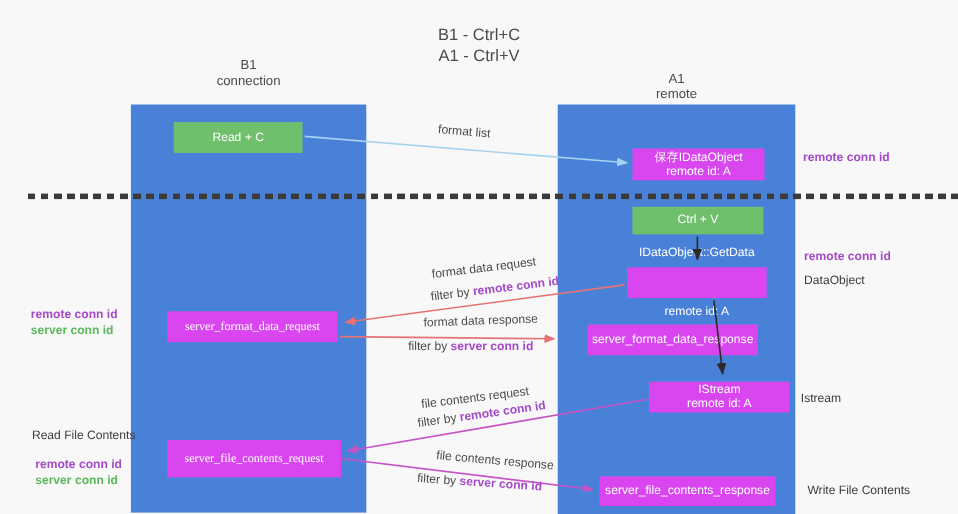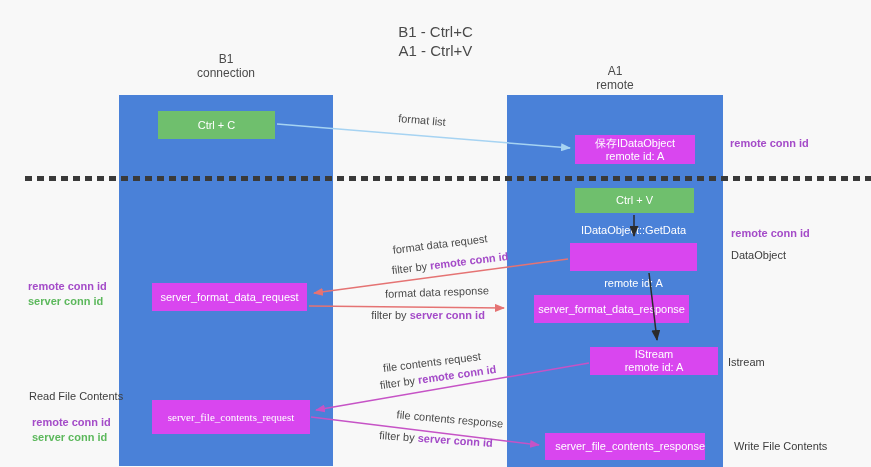--- a/index.html
+++ b/index.html
@@ -37,55 +37,55 @@
     <div>A1</div>
     <div>remote</div>
   </div>
 
   <div class="lane" style="left:119px;top:79px;width:214px;height:371px;"></div>
   <div class="lane" style="left:507px;top:79px;width:216px;height:374px;"></div>
 
   <div class="divider"></div>
 
   <div class="node green" style="left:158px;top:95px;width:117px;height:28px;">
-    <div>Ctrl + C</div>
+    <div>Read + C</div>
   </div>
 
   <div class="node orange" style="left:575px;top:119px;width:120px;height:29px;">
     <div>保存IDataObject</div>
     <div>remote id: A</div>
   </div>
 
   <div class="node green" style="left:575px;top:172px;width:119px;height:25px;justify-content:center;">
     <div>Ctrl + V</div>
   </div>
 
   <div class="node orange" style="left:570px;top:227px;width:127px;height:28px;gap:40px;">
     <div>IDataObject::GetData</div>
     <div>remote id: A</div>
   </div>
 
-  <div class="node orange" style="left:152px;top:267px;width:155px;height:28px;">
+  <div class="node orange" style="left:152px;top:267px;width:155px;height:28px;font-family:Liberation Serif, serif;">
     <div>server_format_data_request</div>
   </div>
 
   <div class="node orange" style="left:534px;top:279px;width:155px;height:28px;">
     <div>server_format_data_response</div>
   </div>
 
   <div class="node orange" style="left:590px;top:331px;width:128px;height:28px;">
     <div>IStream</div>
     <div>remote id: A</div>
   </div>
 
   <div class="node orange" style="left:152px;top:384px;width:158px;height:34px;font-family:Liberation Serif, serif;">
     <div>server_file_contents_request</div>
   </div>
 
-  <div class="node orange" style="left:545px;top:417px;width:160px;height:27px;align-items:flex-end;">
+  <div class="node orange" style="left:545px;top:417px;width:160px;height:27px;">
     <div>server_file_contents_response</div>
   </div>
 
   <svg class="edges" width="871" height="467" viewBox="0 0 871 467">
     <defs>
       <marker id="m-blue" markerUnits="userSpaceOnUse" markerWidth="10" markerHeight="8" refX="9" refY="4" orient="auto">
         <path d="M0,0 L10,4 L0,8 Z" fill="#a6d3f2"></path>
       </marker>
       <marker id="m-black" markerUnits="userSpaceOnUse" markerWidth="11" markerHeight="9" refX="10" refY="4.5" orient="auto">
         <path d="M0,0 L11,4.5 L0,9 Z" fill="#2b2b2b"></path>

